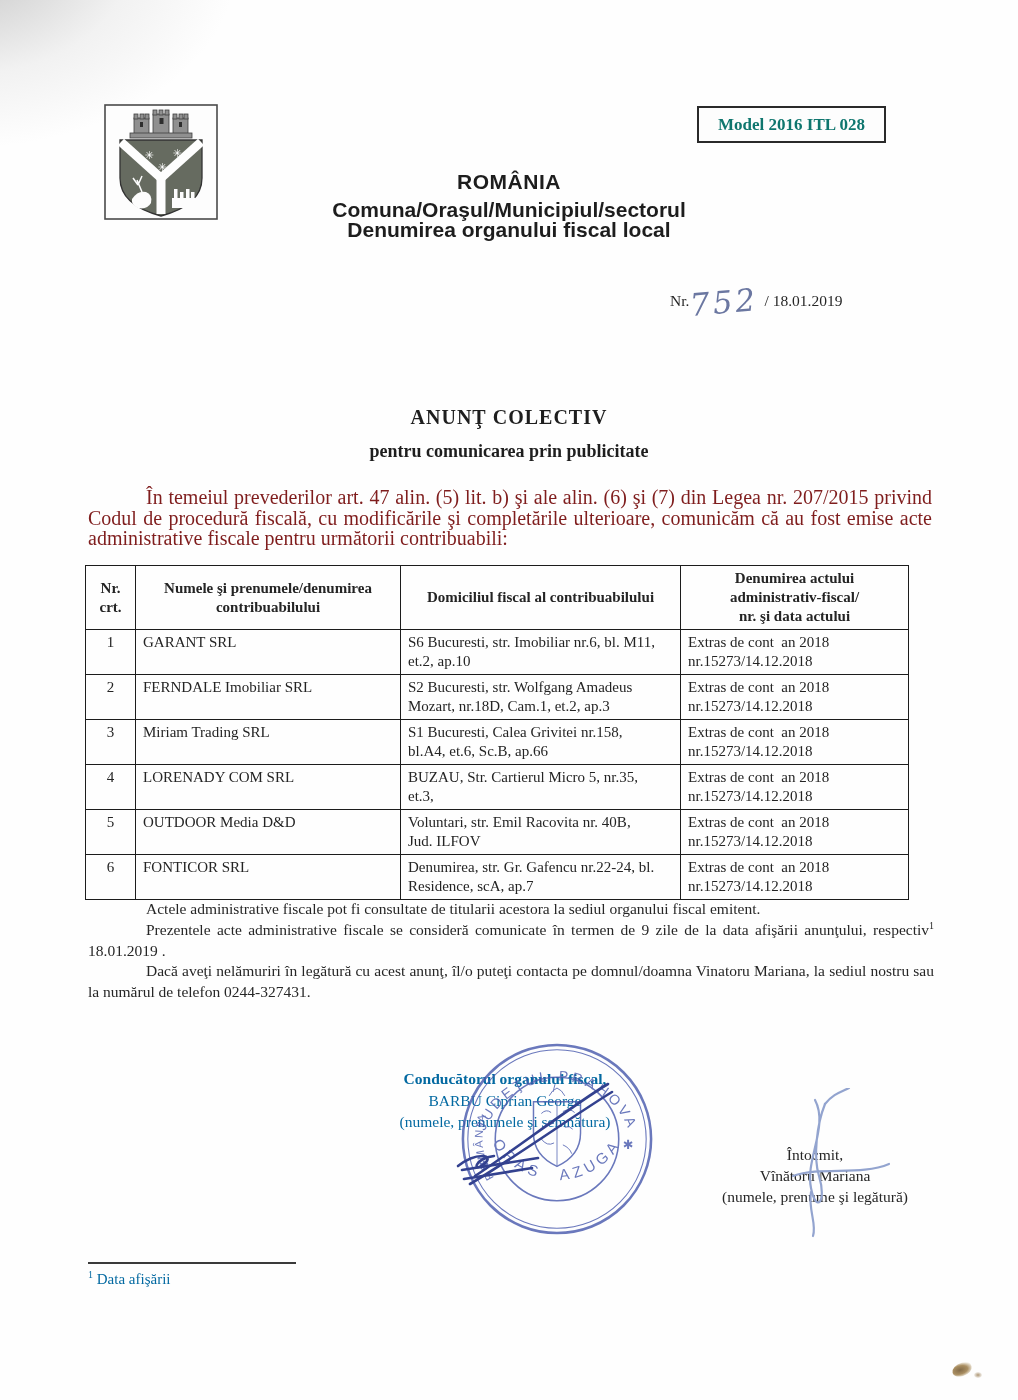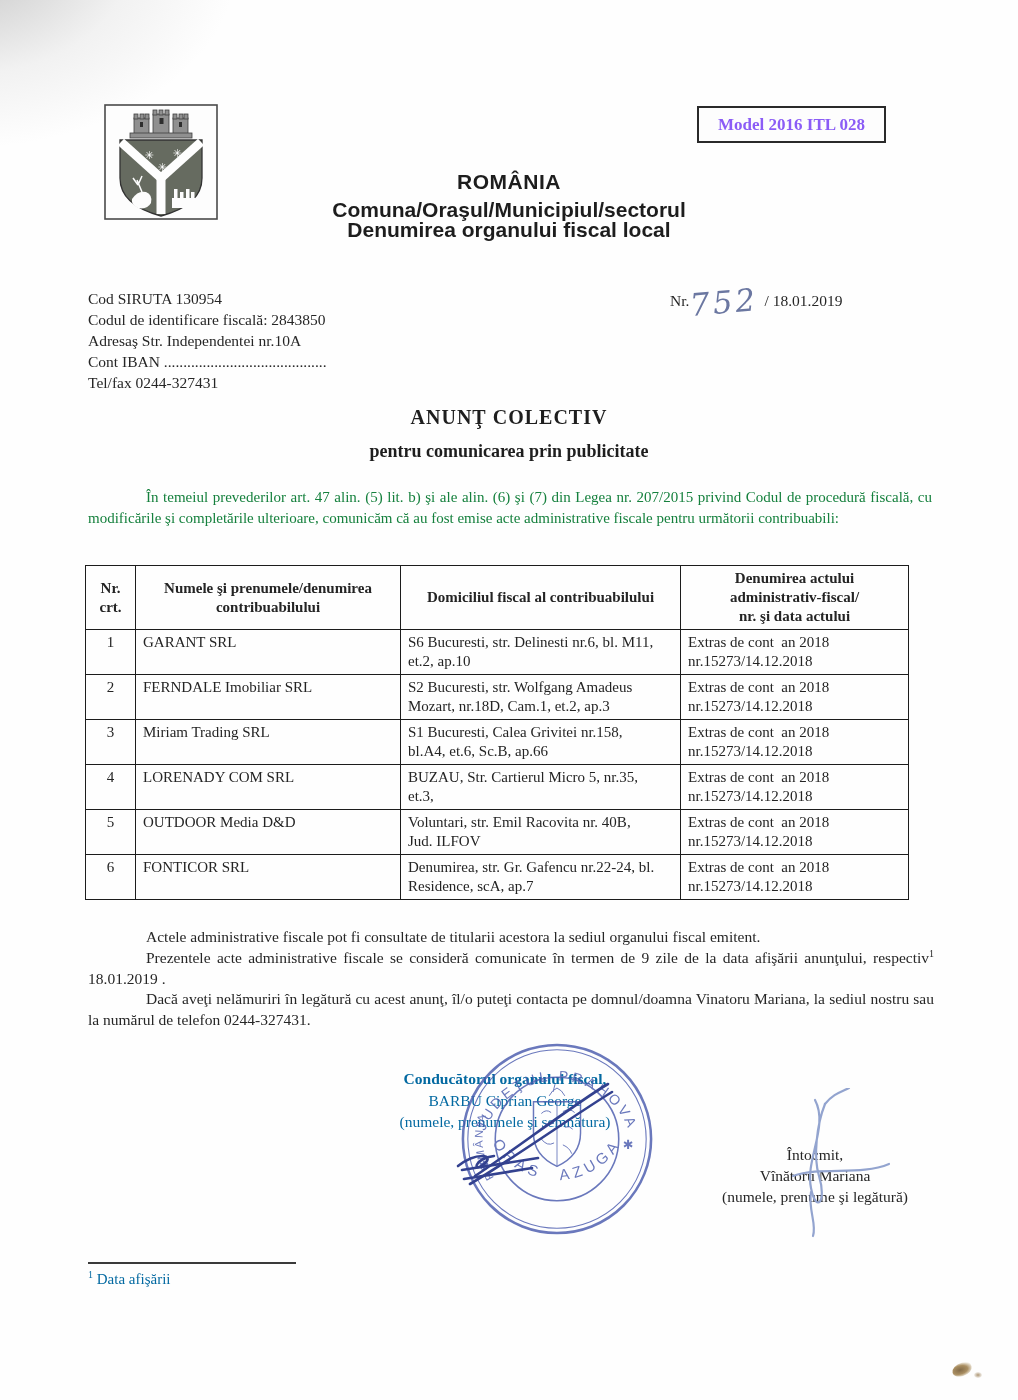--- a/index.html
+++ b/index.html
@@ -32,53 +32,53 @@
   .coat-box { left:104px; top:104px; }
   .center-head {
     left:284px; top:170px; width:450px; text-align:center;
     font-family:"Liberation Sans", sans-serif; font-weight:bold; color:#1d1d1d;
   }
   .country { font-size:21px; letter-spacing:.5px; margin-bottom:6px; }
   .head-line { font-size:21px; line-height:20px; }
   .model-box {
     left:697px; top:106px; width:189px; height:37px;
     border:2px solid #2a2a2a; text-align:center; line-height:33px;
-    font-weight:bold; font-size:17px; color:#8b5cf6; background:#fdfdfd;
+    font-weight:bold; font-size:17px; color:#0f766e; background:#fdfdfd;
   }
 
   
   .issuer { left:88px; top:288px; font-size:15.5px; line-height:21px; color:#262626; }
   .nr-line { left:670px; top:284px; font-size:15.5px; color:#262626; white-space:nowrap; }
   .handwritten {
     display:inline-block; font-family:"DejaVu Serif", serif; font-style:italic;
     font-size:31px; color:#6b77a1; letter-spacing:3px;
     transform:rotate(-5deg); vertical-align:-7px; margin:0 6px 0 1px;
   }
 
   
   .title1 { left:0; top:406px; width:1018px; text-align:center; font-size:20px; font-weight:bold; letter-spacing:1px; color:#1e1e1e; }
   .title2 { left:0; top:441px; width:1018px; text-align:center; font-size:18px; font-weight:bold; color:#1e1e1e; }
 
   .intro {
-    left:88px; top:487px; width:844px; font-size:15px; line-height:20.5px;
-    text-align:justify; text-indent:58px; color:#15803d;
+    left:88px; top:487px; width:844px; font-size:20px; line-height:20.5px;
+    text-align:justify; text-indent:58px; color:#7f1d1d;
   }
 
   
   .doc-table { left:85px; top:565px; border-collapse:collapse; table-layout:fixed; background:#fefefe; }
   .doc-table th, .doc-table td {
     border:1.5px solid #1c1c1c; font-size:15px; line-height:19px;
     vertical-align:top; padding:3px 7px; white-space:pre-wrap; color:#242424;
   }
   .doc-table th { font-weight:bold; text-align:center; vertical-align:middle; height:62px; line-height:19px; }
   .doc-table td { height:40px; }
   .doc-table td.cell-nr { text-align:center; }
 
   
-  .after { left:88px; top:899px; width:846px; font-size:15.5px; line-height:20.8px; text-align:justify; color:#262626;margin-top:28px; }
+  .after { left:88px; top:899px; width:846px; font-size:15.5px; line-height:20.8px; text-align:justify; color:#262626; }
   .after p { text-indent:58px; }
   sup { font-size:10px; vertical-align:super; line-height:0; }
 
   
   .sig-left { left:338px; top:1068px; width:334px; text-align:center; font-size:15.5px; line-height:21.5px; color:#0369a1; z-index:1; }
   .sig-left .role { font-weight:bold; }
   .sig-right { left:693px; top:1144px; width:244px; text-align:center; font-size:15.5px; line-height:21px; color:#262626; z-index:1; }
 
   .stamp { left:459px; top:1041px; z-index:2; opacity:.82; }
   .scribble-left { left:440px; top:1058px; z-index:3; }
@@ -148,27 +148,20 @@
   </div>
 
   <div class="abs center-head">
     <div class="country">ROMÂNIA</div>
     <div class="head-line">Comuna/Oraşul/Municipiul/sectorul</div>
     <div class="head-line">Denumirea organului fiscal local</div>
   </div>
 
   <div class="abs model-box">Model 2016 ITL 028</div>
 
-  <div class="abs issuer">
-    <div>Cod SIRUTA 130954</div>
-    <div>Codul de identificare fiscală: 2843850</div>
-    <div>Adresaş Str. Independentei nr.10A</div>
-    <div>Cont IBAN ..........................................</div>
-    <div>Tel/fax 0244-327431</div>
-  </div>
 
   <div class="abs nr-line">
     <span>Nr.</span><span class="handwritten">752</span><span>/ 18.01.2019</span>
   </div>
 
   <div class="abs title2">pentru comunicarea prin publicitate</div>
   <div class="abs title1">ANUNŢ COLECTIV</div>
 
   <div class="abs intro">În temeiul prevederilor art. 47 alin. (5) lit. b) şi ale alin. (6) şi (7) din Legea nr. 207/2015 privind Codul de procedură fiscală, cu modificările şi completările ulterioare, comunicăm că au fost emise acte administrative fiscale pentru următorii contribuabili:</div>
 
@@ -188,21 +181,21 @@
         <th>Domiciliul fiscal al contribuabilului</th>
         <th>Denumirea actului
 administrativ-fiscal/
 nr. şi data actului</th>
       </tr>
     </thead>
     <tbody>
       <tr>
         <td class="cell-nr">1</td>
         <td>GARANT SRL</td>
-        <td>S6 Bucuresti, str. Delinesti nr.6, bl. M11,
+        <td>S6 Bucuresti, str. Imobiliar nr.6, bl. M11,
 et.2, ap.10</td>
         <td>Extras de cont  an 2018
 nr.15273/14.12.2018</td>
       </tr>
       <tr>
         <td class="cell-nr">2</td>
         <td>FERNDALE Imobiliar SRL</td>
         <td>S2 Bucuresti, str. Wolfgang Amadeus
 Mozart, nr.18D, Cam.1, et.2, ap.3</td>
         <td>Extras de cont  an 2018

